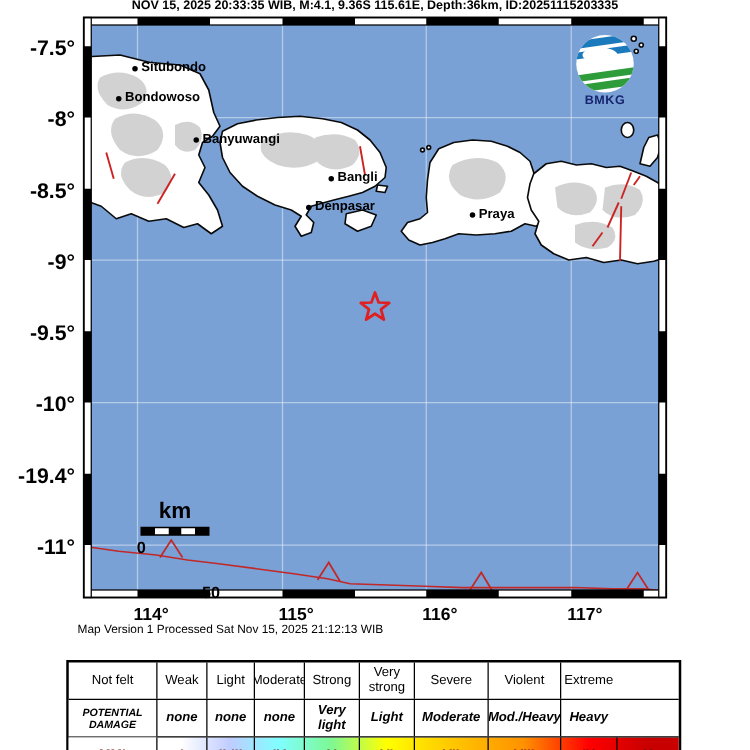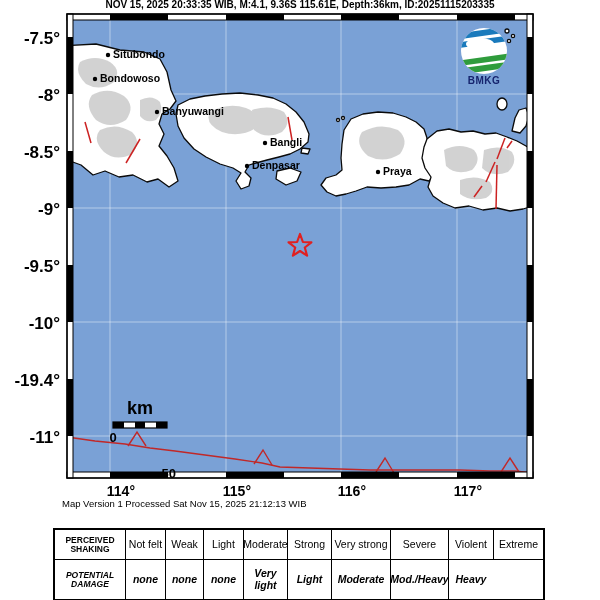--- a/index.html
+++ b/index.html
@@ -39,21 +39,21 @@
   .itab{
     position:absolute;left:53px;top:528px;width:492px;z-index:5;
     border:2px solid #000;background:#fff;box-sizing:border-box;
   }
   .itab .row{
     display:grid;
     grid-template-columns:70px 40px 38px 40px 44px 44px 59px 58px 45px 50px;
     box-sizing:border-box;
   }
   .itab .row1{height:29px;}
-  .itab .row2{height:40px;border-top:1.5px solid #000;}
+  .itab .row2{height:30px;border-top:1.5px solid #000;}
   .itab .row3{
     height:31px;border-top:1.5px solid #000;
     background:linear-gradient(90deg,#ffffff 90px,#bfccff 129px,#80ffff 168px,#7df894 210px,#ffff00 254px,#ffc800 306px,#ff9100 364px,#ff0000 416px,#c80000 464px);
   }
   .itab .cell{
     display:flex;align-items:center;justify-content:center;text-align:center;
     box-sizing:border-box;border-left:1.5px solid #000;overflow:hidden;
     font-size:10.5px;color:#000;line-height:1.05;
   }
   .itab .cell:first-child{border-left:none;}
@@ -220,21 +220,20 @@
 <div class="abs logo-label">BMKG</div>
 
 <div class="abs scale-km">km</div>
 <div class="abs scale-0">0</div>
 <div class="abs scale-50">50</div>
 
 <div class="abs version">Map Version 1 Processed Sat Nov 15, 2025 21:12:13 WIB</div>
 
 <div class="itab">
   <div class="row row1">
-    <div class="cell hdr">PERCEIVED SHAKING</div>
     <div class="cell">Not felt</div>
     <div class="cell">Weak</div>
     <div class="cell">Light</div>
     <div class="cell">Moderate</div>
     <div class="cell">Strong</div>
     <div class="cell">Very strong</div>
     <div class="cell">Severe</div>
     <div class="cell">Violent</div>
     <div class="cell">Extreme</div>
   </div>

